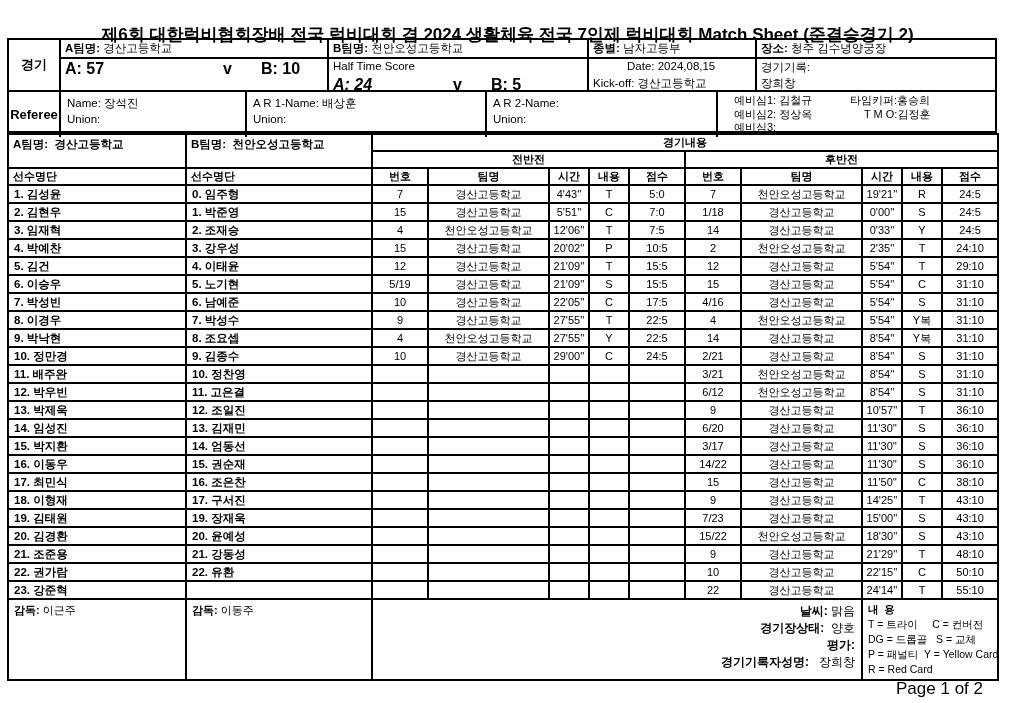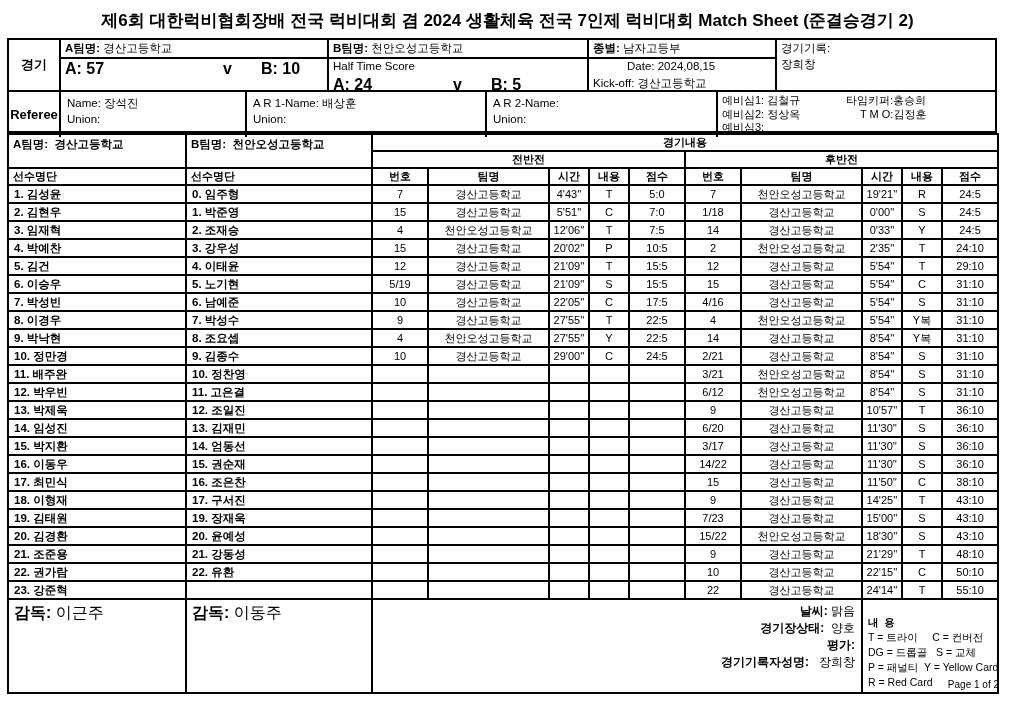--- a/index.html
+++ b/index.html
@@ -1,71 +1,71 @@
 <!DOCTYPE html>
 <html><head>
 <meta charset="utf-8">
 <style>
   html,body{margin:0;padding:0;background:#fff;}
   .sheet{position:relative;width:1015px;height:703px;background:#fff;color:#000;
          font-family:"Liberation Sans",sans-serif;}
-  .b{font-weight:bold;margin-top:13px;}
-  .title{position:absolute;top:9px;left:0;width:100%;text-align:center;
+  .b{font-weight:bold;}
+  .title{position:absolute;top:23px;left:0;width:100%;text-align:center;
          font-size:17px;font-weight:bold;white-space:nowrap;}
 
   
   .topbox{position:absolute;left:7px;top:38px;width:990px;height:95px;
           border:2px solid #000;box-sizing:border-box;display:flex;flex-direction:column;}
   .toprow{display:flex;}
   .toprow.r1{height:50px;border-bottom:2px solid #000;}
   .toprow.r2{flex:1;}
   .tcell{box-sizing:border-box;border-left:2px solid #000;font-size:11.5px;overflow:hidden;}
   .tcell.first{border-left:none;display:flex;align-items:center;justify-content:center;
                font-weight:bold;font-size:13px;}
   .w-lab{width:50px;flex:none;}
   .r1 .w-a{width:268px;flex:none;}
   .r1 .w-b{width:260px;flex:none;}
-  .r1 .w-c{width:188px;flex:none;}
+  .r1 .w-c{width:168px;flex:none;}
   .r1 .w-d{flex:1;}
   .r2 .w-n{width:186px;flex:none;}
   .r2 .w-ar1{width:240px;flex:none;}
   .r2 .w-ar2{width:231px;flex:none;}
   .r2 .w-off{flex:1;}
   .line1{height:15px;border-bottom:2px solid #000;padding:1px 4px;white-space:nowrap;}
   .line2{height:14px;padding:1px 4px;white-space:nowrap;}
   .line3{height:14px;padding:1px 4px;display:flex;font-weight:bold;font-size:16px;white-space:nowrap;}
   .line3 .s1{width:158px;flex:none;}
-  .line3.ht .s1{width:120px;}
+  .line3.ht .s1{width:120px;font-style:italic;}
   .line3 .sv{width:38px;flex:none;font-weight:bold;}
   .date-ind{padding-left:38px;}
   .refcell{padding:3px 6px;line-height:16px;white-space:nowrap;}
-  .offwrap{display:flex;padding:2px 4px;font-size:11px;line-height:13.5px;gap:8px;}
+  .offwrap{display:flex;padding:2px 16px;font-size:11px;line-height:13.5px;}
   .offcol1{width:116px;flex:none;white-space:nowrap;}
   .offcol2{flex:1;white-space:nowrap;}
   .off-ind{padding-left:14px;}
 
   
   .main-table{position:absolute;left:7px;top:133px;width:990px;border-collapse:collapse;
               table-layout:fixed;}
   .main-table th,.main-table td{border:2px solid #000;padding:0 3px;font-size:11px;
               overflow:hidden;white-space:nowrap;box-sizing:border-box;}
   .main-table th{font-weight:bold;text-align:center;}
   .h17{height:17px;} .h16{height:16px;} .h15{height:15px;}
   .datarow{height:18px;}
   .footrow{height:74px;}
   th.roster-head{text-align:left;vertical-align:top;padding:2px 4px;font-size:11.5px;}
   th.listhead{text-align:left;padding-left:4px;}
   td.player{font-weight:bold;text-align:left;padding-left:5px;font-size:11.5px;}
   td.c{text-align:center;font-weight:normal;}
-  td.coach{vertical-align:top;padding:3px 5px;font-size:16px;}
+  td.coach{vertical-align:top;padding:3px 5px;font-size:11px;}
   td.notes{vertical-align:top;padding:3px 6px;font-size:12px;text-align:right;}
   td.notes div{line-height:17px;white-space:pre;}
   td.legend{vertical-align:top;padding:2px 5px;font-size:10.5px;}
   td.legend div{line-height:15px;white-space:pre;}
-  .page-num{position:absolute;top:679px;right:16px;font-size:10px;}
+  .page-num{position:absolute;top:679px;right:32px;font-size:17px;}
 </style>
 </head>
 <body>
 
 <div class="sheet">
 
   <div class="title">제6회 대한럭비협회장배 전국 럭비대회 겸 2024 생활체육 전국 7인제 럭비대회  Match Sheet (준결승경기 2)</div>
 
   <div class="topbox">
     <div class="toprow r1">
@@ -86,20 +86,21 @@
             <span class="sv">v</span>
             <span>B: 5</span>
           </div>
       </div>
       <div class="tcell w-c">
         <div class="line1"><span class="b">종별:</span> <span>남자고등부</span></div>
         <div class="line2 date-ind"><span>Date:</span> <span>2024,08,15</span></div>
         <div class="line2"><span>Kick-off:</span> <span>경산고등학교</span></div>
       </div>
       <div class="tcell w-d">
+        <div class="line1"><span class="b">장소:</span> <span>청주 김수녕양궁장</span></div>
         <div class="line2">경기기록:</div>
         <div class="line2">장희창</div>
       </div>
     </div>
     <div class="toprow r2">
       <div class="tcell first w-lab">Referee</div>
       <div class="tcell w-n refcell">
         <div><span>Name:</span> <span>장석진</span></div>
         <div>Union:</div>
       </div>

